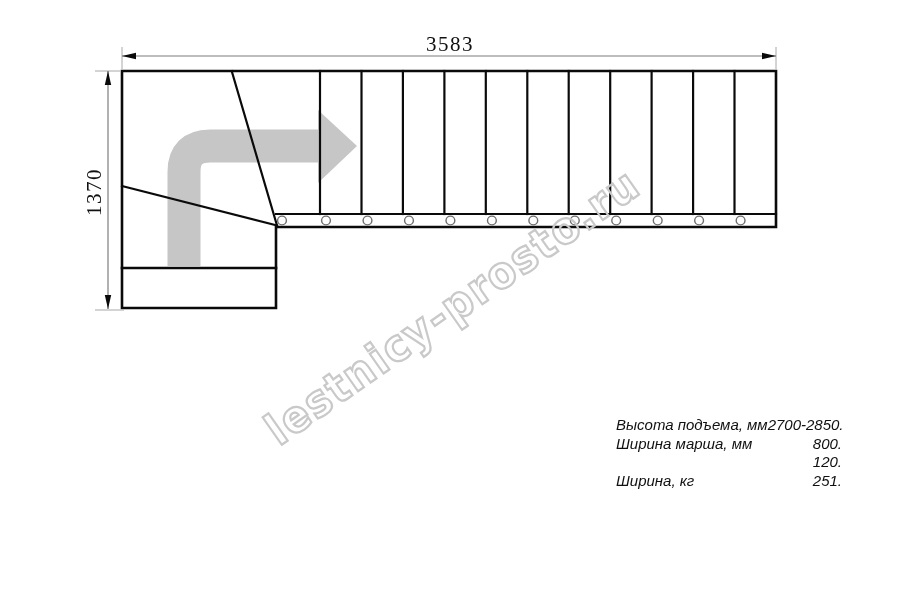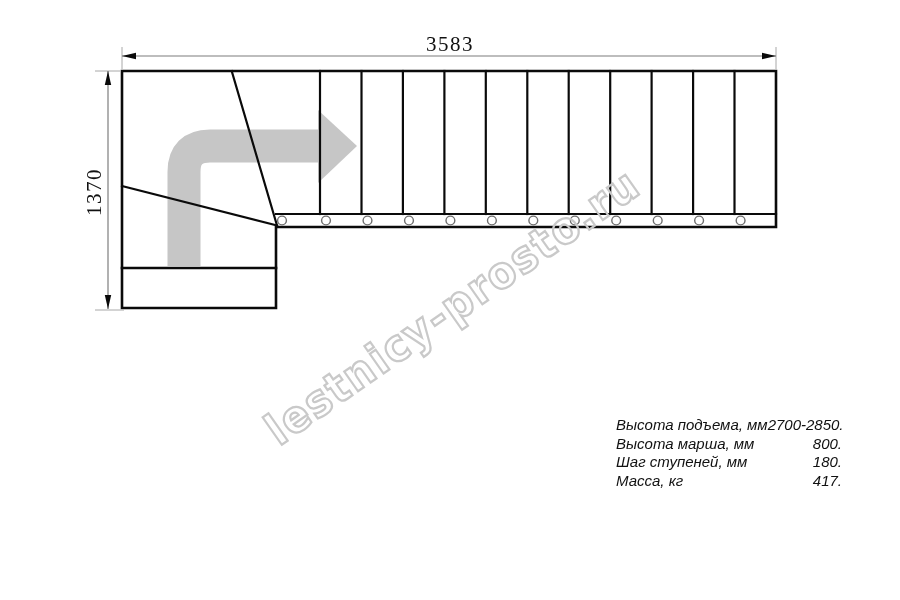--- a/index.html
+++ b/index.html
@@ -133,26 +133,25 @@
 
     <text class="watermark" x="452" y="322" text-anchor="middle" transform="rotate(-35 452 306)" textLength="445" lengthAdjust="spacingAndGlyphs" stroke-width="2.3" stroke="#c9c9c9">lestnicy-prosto.ru</text>
   </svg>
 
   <div class="specs">
     <div class="spec-row">
       <span class="spec-label">Высота подъема, мм</span>
       <span class="spec-value">2700-2850.</span>
     </div>
     <div class="spec-row">
-      <span class="spec-label">Высота марша, мм</span>
+      <span class="spec-label">Ширина марша, мм</span>
       <span class="spec-value">800.</span>
     </div>
     <div class="spec-row">
-      <span class="spec-label">Шаг ступеней, мм</span>
-      <span class="spec-value">180.</span>
+      <span class="spec-value">120.</span>
     </div>
     <div class="spec-row">
-      <span class="spec-label">Масса, кг</span>
-      <span class="spec-value">417.</span>
+      <span class="spec-label">Ширина, кг</span>
+      <span class="spec-value">251.</span>
     </div>
   </div>
 
 </div>
 
 </body></html>

